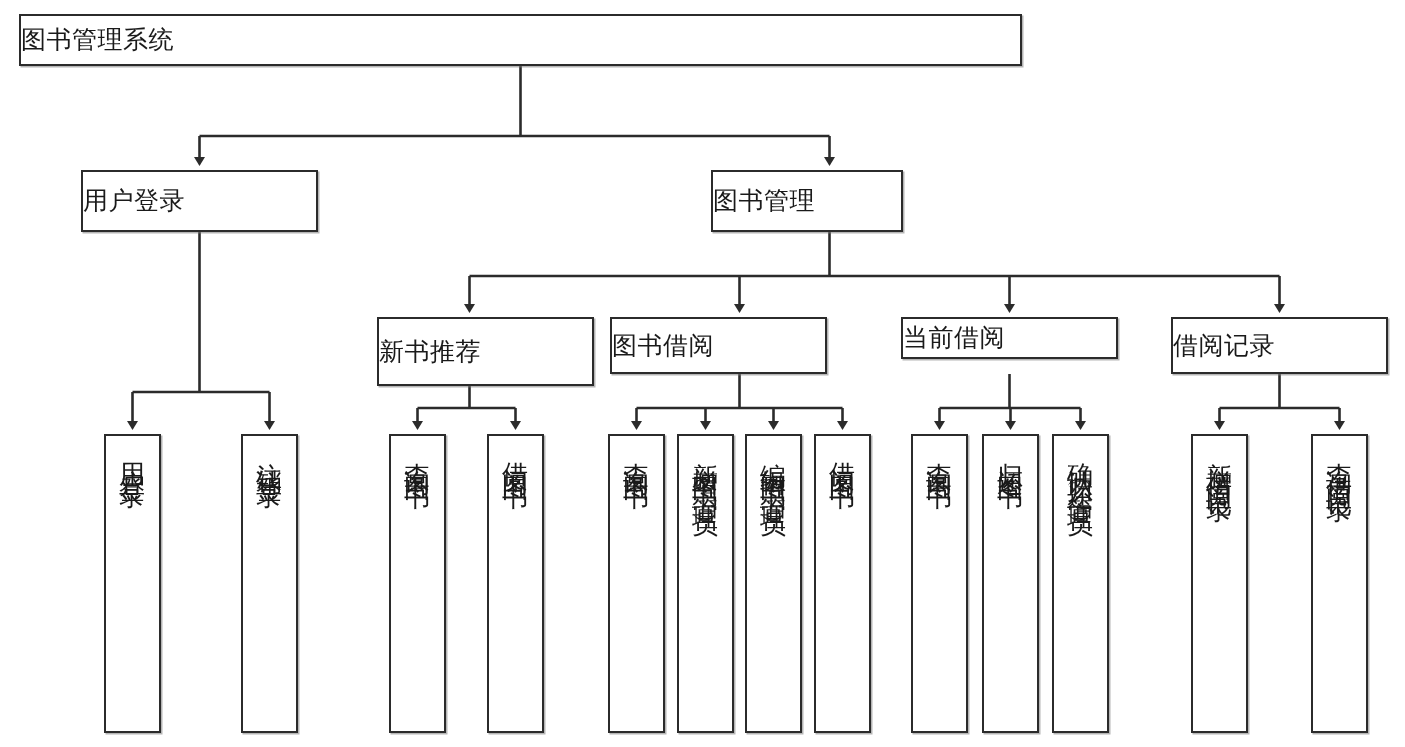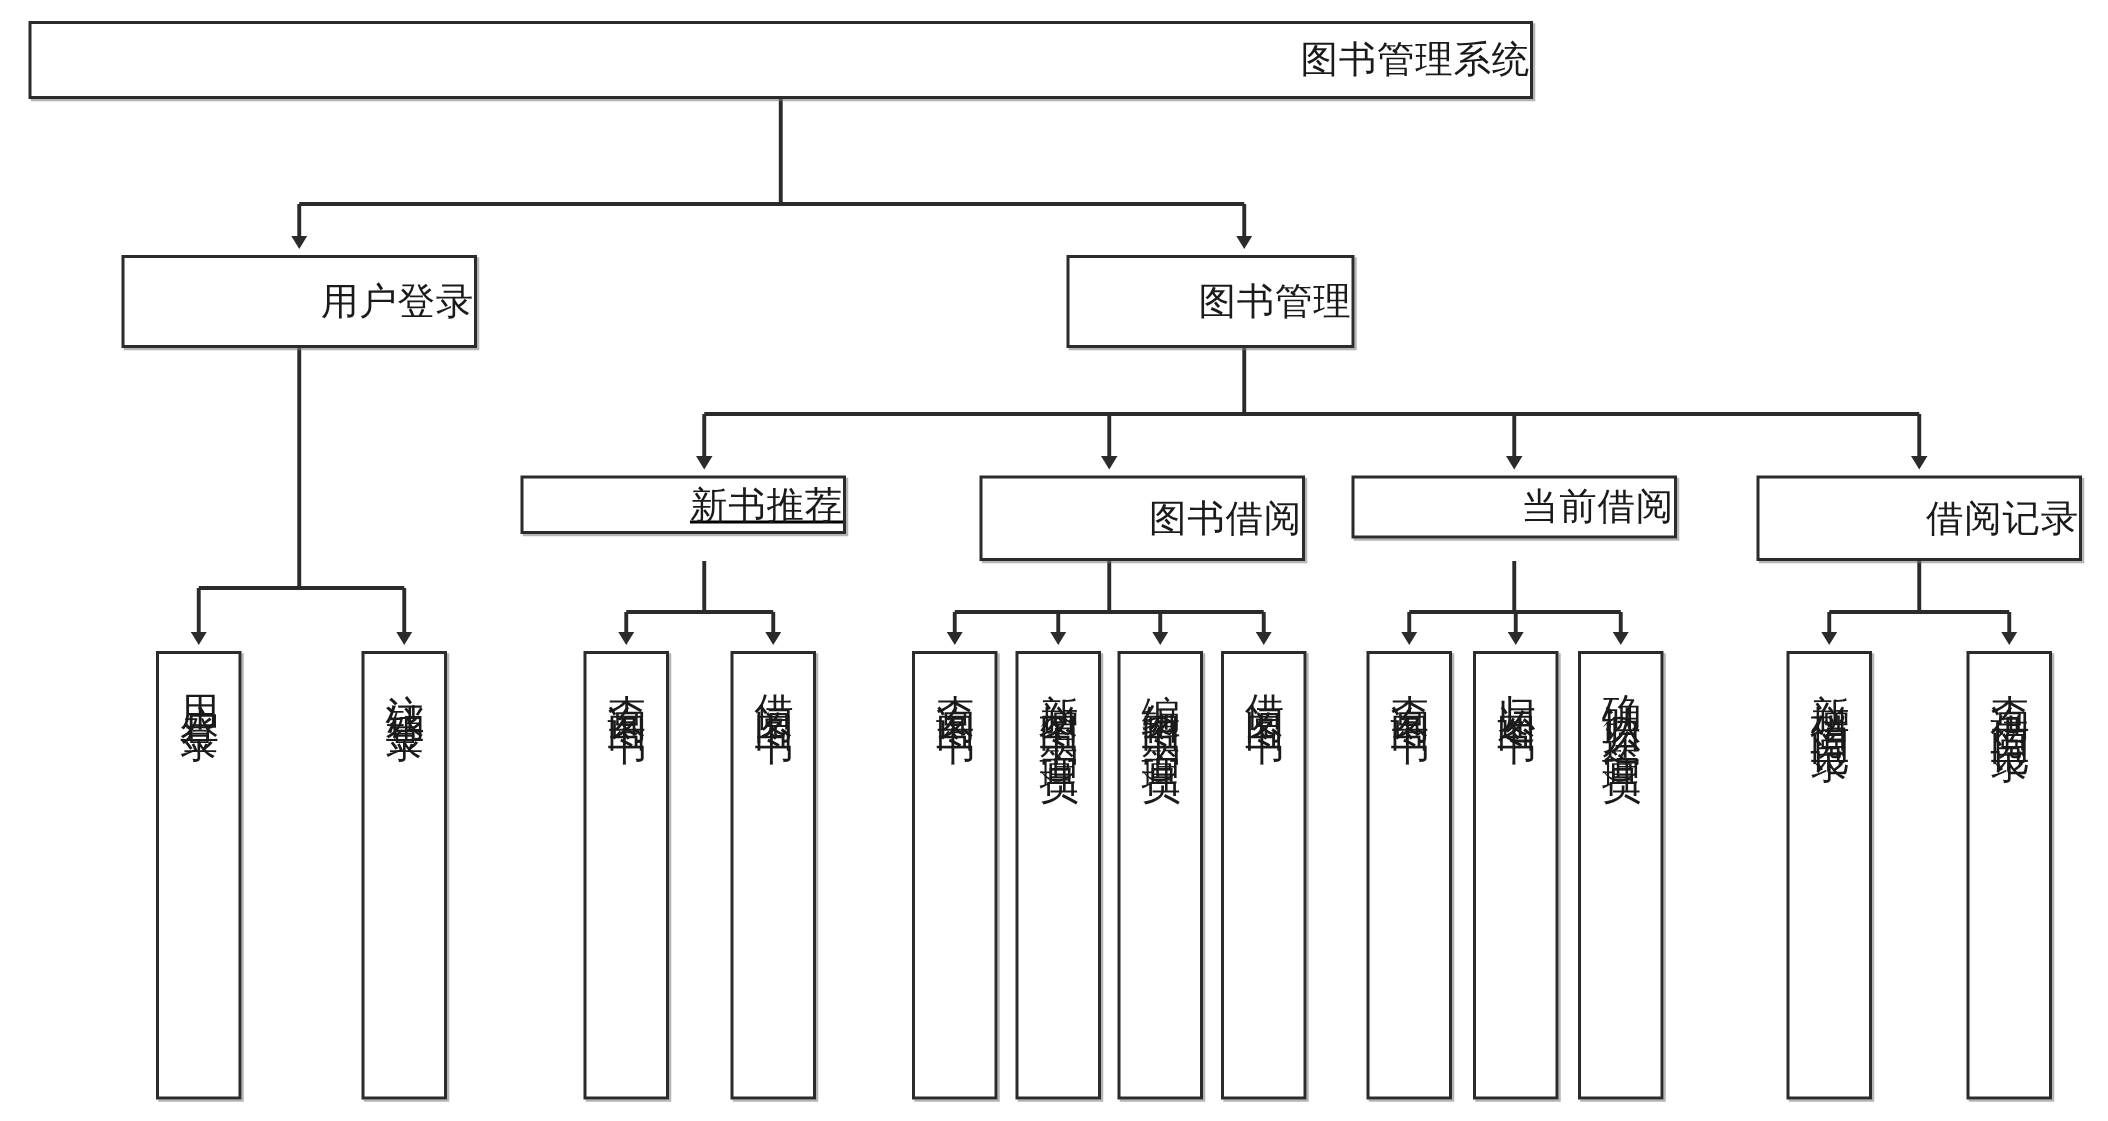--- a/index.html
+++ b/index.html
@@ -25,21 +25,21 @@
     height: 747px;
     pointer-events: none;
   }
   .node {
     position: absolute;
     box-sizing: border-box;
     border: 2.5px solid #2b2b2b;
     background: #ffffff;
     display: flex;
     align-items: center;
-    justify-content: flex-end;
+    justify-content: flex-start;
     box-shadow: 1.5px 1.5px 0 rgba(120,120,120,0.55);
   }
   .node .label {
     color: #1a1a1a;
     letter-spacing: 0.5px;
     line-height: 1.18;
     text-align: center;
     white-space: nowrap;
   }
   
@@ -133,24 +133,24 @@
     <span class="label">图书管理系统</span>
   </div>
 
   <div class="node h" style="left:81px; top:170px; width:237px; height:62px;">
     <span class="label">用户登录</span>
   </div>
   <div class="node h" style="left:711px; top:170px; width:192px; height:62px;">
     <span class="label">图书管理</span>
   </div>
 
-  <div class="node h" style="left:347px; top:317px; width:217px; height:39px;text-decoration:underline;">
+  <div class="node h" style="left:377px; top:317px; width:217px; height:69px;">
     <span class="label">新书推荐</span>
   </div>
-  <div class="node h" style="left:653px; top:317px; width:217px; height:57px;">
+  <div class="node h" style="left:610px; top:317px; width:217px; height:57px;">
     <span class="label">图书借阅</span>
   </div>
   <div class="node h" style="left:901px; top:317px; width:217px; height:42px;">
     <span class="label">当前借阅</span>
   </div>
   <div class="node h" style="left:1171px; top:317px; width:217px; height:57px;">
     <span class="label">借阅记录</span>
   </div>
 
   <div class="node v" style="left:104px; top:434px; width:57px; height:299px;">

